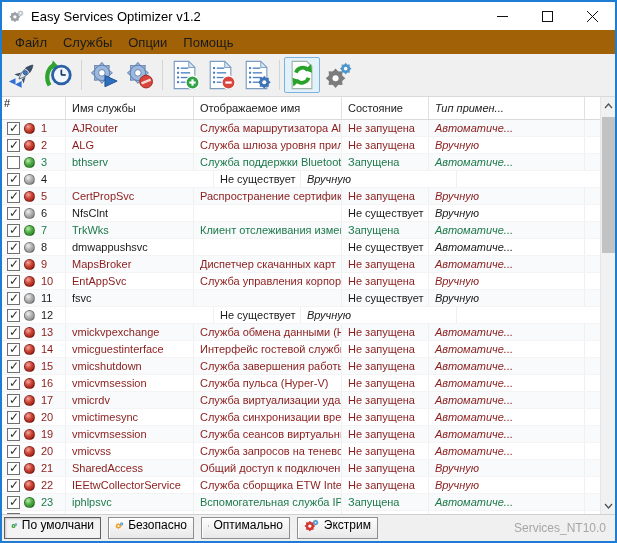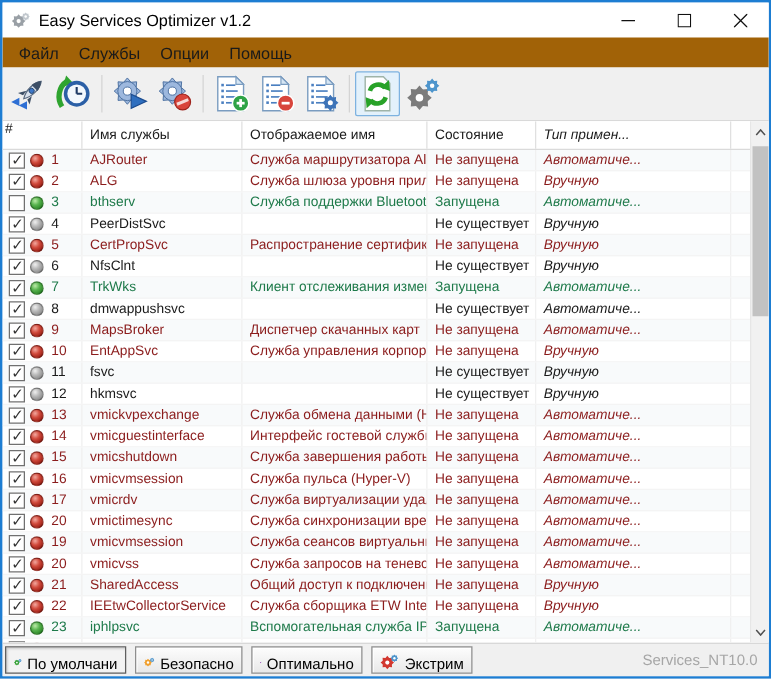--- a/index.html
+++ b/index.html
@@ -45,21 +45,21 @@
   .row.green .status-dot { background:radial-gradient(circle at 35% 30%, #BDEBAA 0%, #58B34E 40%, #2E8A2A 78%, #1F6E1E 100%); }
   .row.gray .status-dot { background:radial-gradient(circle at 35% 30%, #F0F0F0 0%, #B8B8B8 40%, #8E8E8E 78%, #7A7A7A 100%); }
   .rownum { margin-left:6px; }
   
   .scrollbar { position:absolute; right:0; top:0; bottom:0; width:15px; background:#F1F1F1; border-left:1px solid #E6E6E6; }
   .sb-arrow { width:15px; height:17px; display:flex; align-items:center; justify-content:center; background:#F1F1F1; }
   .sb-arrow.down { position:absolute; bottom:0; }
   .sb-thumb { position:absolute; top:20px; left:1px; width:13px; height:136px; background:#C2C2C2; }
   
   .statusbar { height:27px; background:#F0F0F0; border-top:1px solid #CFCFCF; display:flex; align-items:center; padding:0 2px; flex:none; }
-  .preset-btn { height:22px; display:flex; align-items:flex-end; gap:4px; padding:0 6px; margin-right:7px;
+  .preset-btn { height:22px; display:flex; align-items:flex-start; gap:4px; padding:0 6px; margin-right:7px;
     font-size:12px; color:#000; background:linear-gradient(#FDFDFD,#E8E8E8); border:1px solid #8E8E8E;
     box-shadow:inset 1px 1px 0 #fff; white-space:nowrap; overflow:hidden; }
   .preset-btn.pressed { background:#F3F3F3; border:1px solid #5f5f5f; box-shadow:inset 1px 1px 2px rgba(0,0,0,0.18); }
   .pb1 { width:97px; } .pb2 { width:86px; } .pb3 { width:89px; } .pb4 { width:81px; }
   .status-right { margin-left:auto; margin-right:7px; font-size:12px; color:#A6A6A6; }
   svg { display:block; }
 </style>
 </head>
 <body>
 
@@ -263,21 +263,20 @@
     <div class="cell c3">Запущена</div>
     <div class="cell c4">Автоматиче...</div>
     <div class="cell cf"></div>
   </div>
         <div class="row gray">
     <div class="cell c0">
       <span class="checkbox checked"></span>
       <span class="status-dot"></span>
       <span class="rownum">4</span>
     </div>
-    <div class="cell c1">PeerDistSvc</div>
     <div class="cell c2"></div>
     <div class="cell c3">Не существует</div>
     <div class="cell c4">Вручную</div>
     <div class="cell cf"></div>
   </div>
         <div class="row red alt">
     <div class="cell c0">
       <span class="checkbox checked"></span>
       <span class="status-dot"></span>
       <span class="rownum">5</span>
@@ -359,21 +358,20 @@
     <div class="cell c3">Не существует</div>
     <div class="cell c4">Вручную</div>
     <div class="cell cf"></div>
   </div>
         <div class="row gray">
     <div class="cell c0">
       <span class="checkbox checked"></span>
       <span class="status-dot"></span>
       <span class="rownum">12</span>
     </div>
-    <div class="cell c1">hkmsvc</div>
     <div class="cell c2"></div>
     <div class="cell c3">Не существует</div>
     <div class="cell c4">Вручную</div>
     <div class="cell cf"></div>
   </div>
         <div class="row red alt">
     <div class="cell c0">
       <span class="checkbox checked"></span>
       <span class="status-dot"></span>
       <span class="rownum">13</span>

